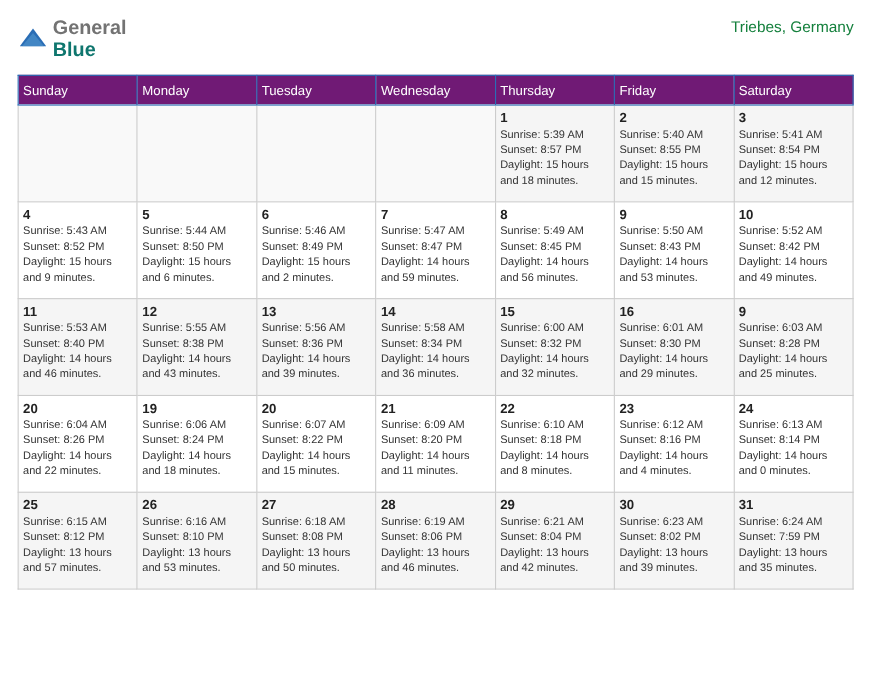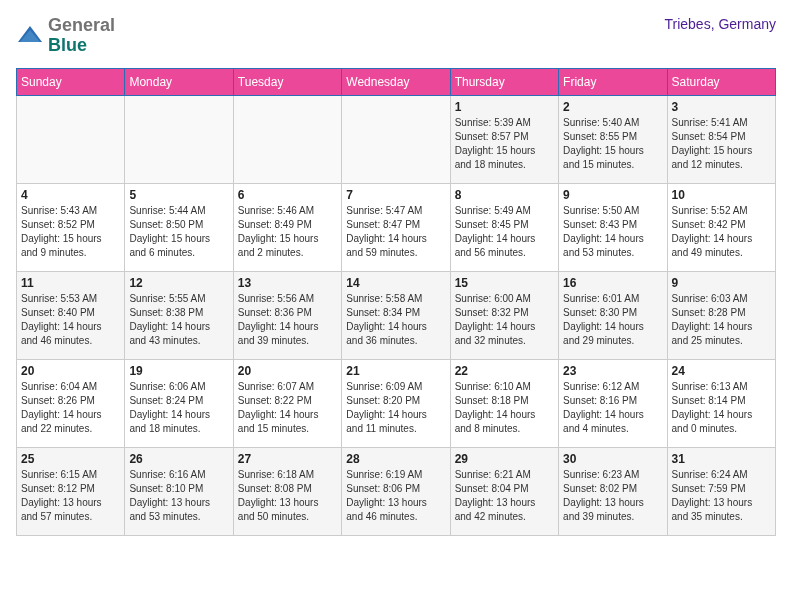--- a/index.html
+++ b/index.html
@@ -43,29 +43,29 @@
     .title-block {
       text-align: right;
     }
     .month-title {
       font-size: 36px;
       color: #333;
       font-weight: normal;
     }
     .location {
       font-size: 14px;
-      color: #4c1d95;
+      color: #15803d;
     }
     .calendar {
       width: 100%;
       border-collapse: collapse;
       font-size: 11px;
     }
     .calendar th {
-      background-color: #ec4899;
+      background-color: #701a75;
       color: #fff;
       padding: 6px 4px;
       text-align: left;
       font-size: 12px;
       font-weight: normal;
       border: 1px solid #2a6db5;
       margin-left: 29px;
     }
     .calendar td {
       border: 1px solid #ccc;

